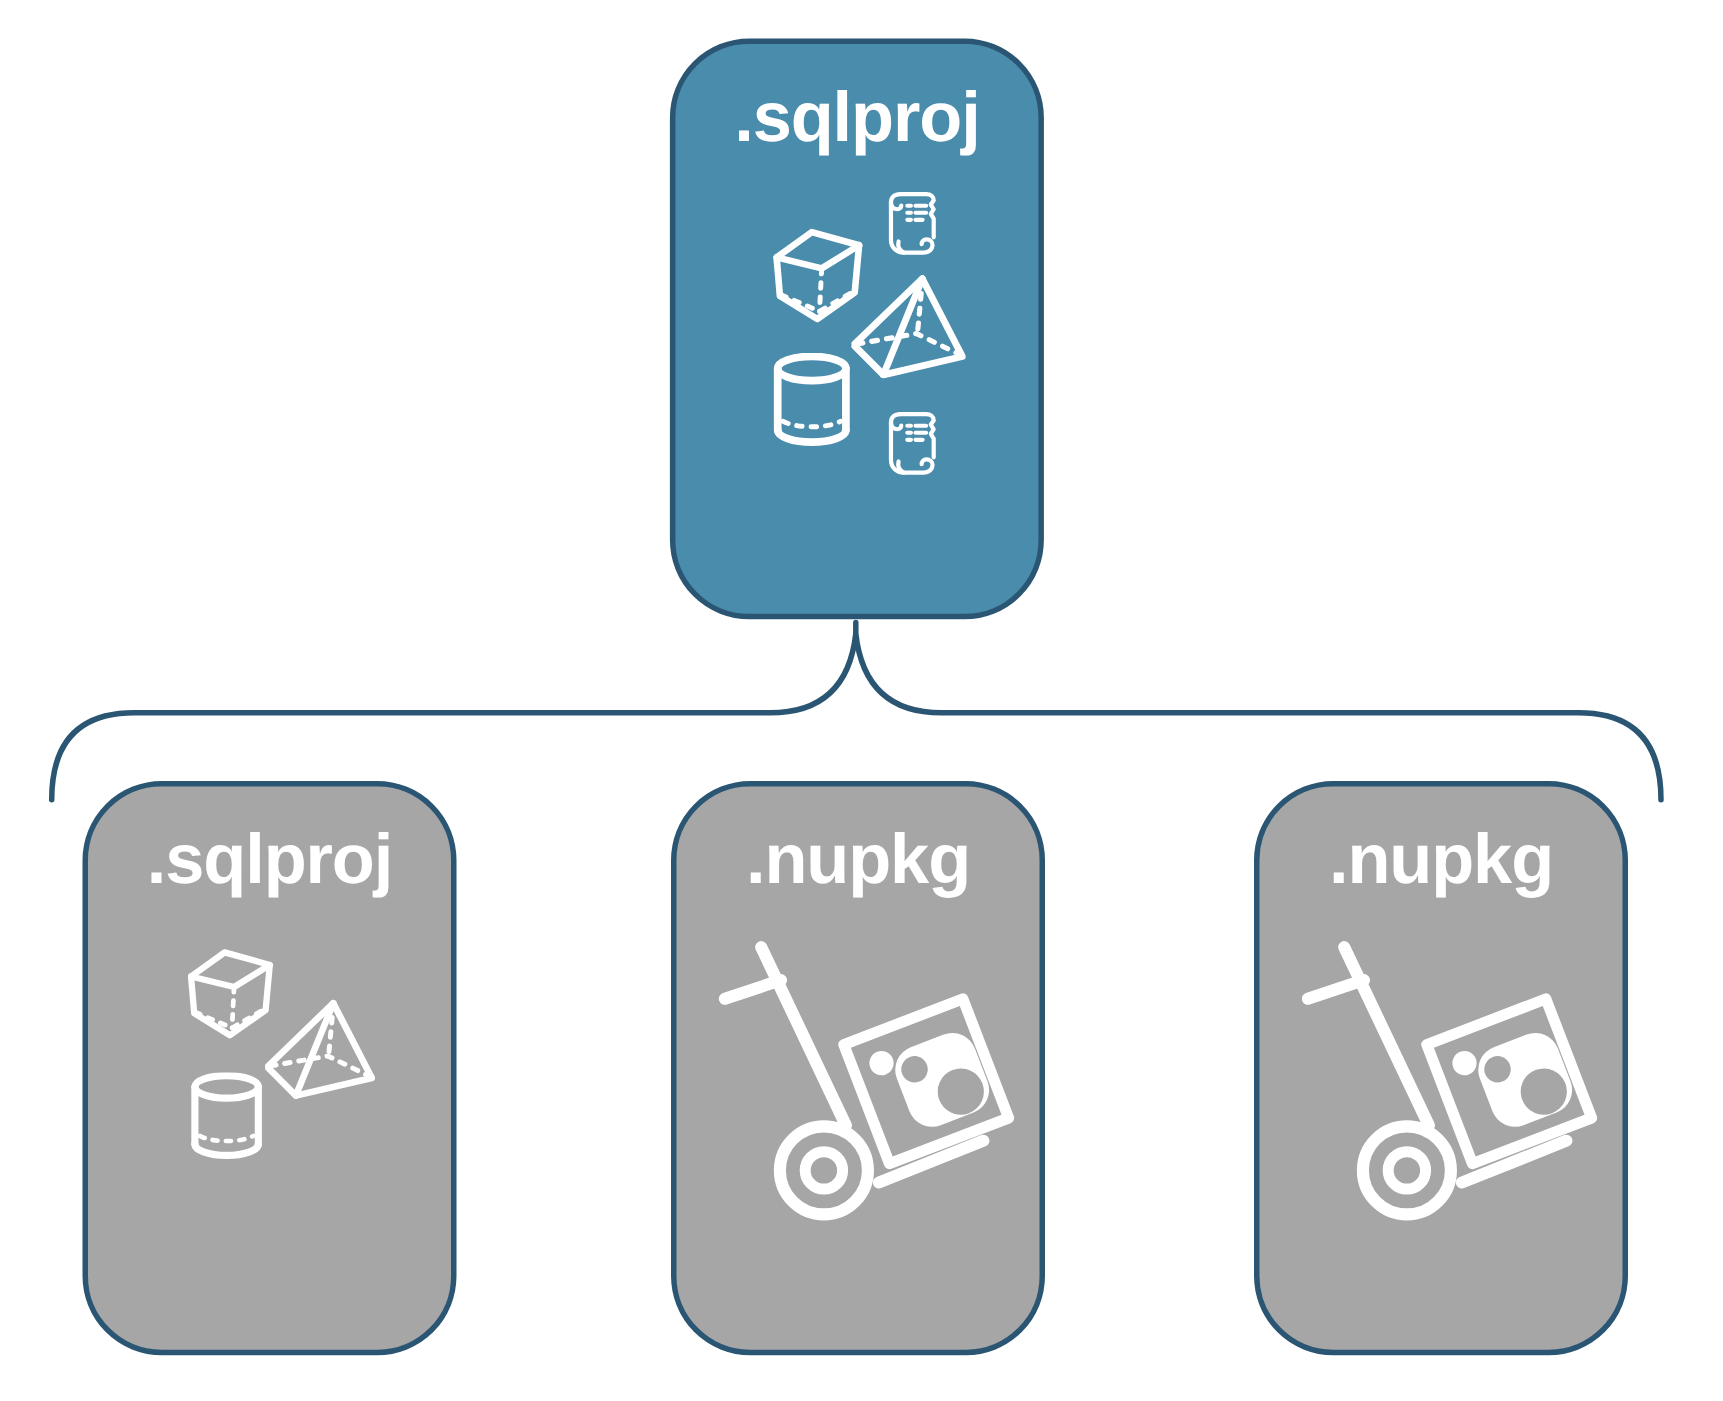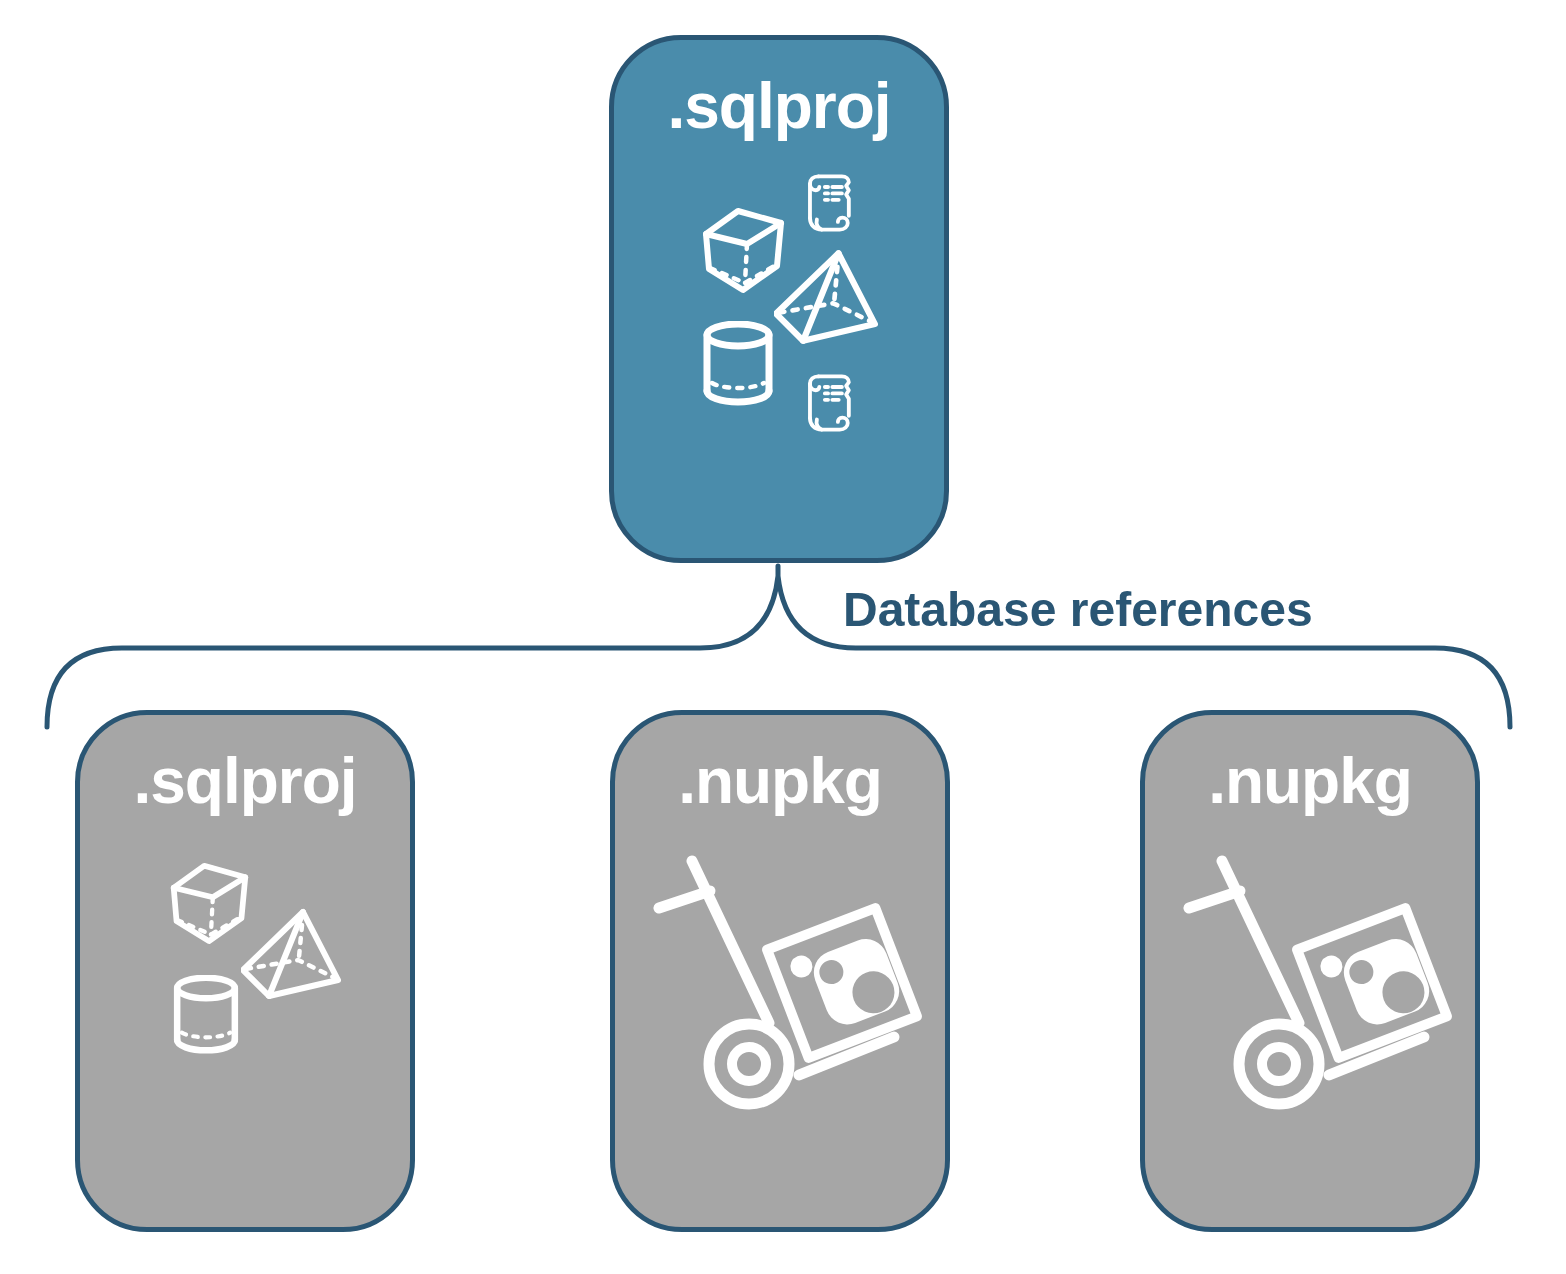--- a/index.html
+++ b/index.html
@@ -120,21 +120,20 @@
         </g>
       </svg>
     </div>
   </div>
 
   <svg class="brace-svg" viewBox="0 0 1566 1274">
     <path d="M778,566 L778,576 Q770,648 700,648 L122,648 Q47,648 47,727
              M778,566 L778,576 Q786,648 856,648 L1435,648 Q1510,648 1510,727" fill="none" stroke="#2a5674" stroke-width="5" stroke-linecap="round"></path>
   </svg>
 
-  <div class="brace-label">Database references</div>
 
   <div class="node gray" style="left:75px;top:710px;width:340px;height:522px;">
     <div class="node-title">.sqlproj</div>
 
     <div class="icon" style="left:86px;top:146px;width:86px;height:84px;">
       <svg viewBox="0 0 90 88">
         <g class="wf" stroke-width="6">
           <path d="M8,28 L40,5 L83,17 L79,60 L45,84 L11,63 Z"></path>
           <path d="M8,28 L49,38 L83,17"></path>
           <path d="M49,38 L47,77" stroke-dasharray="5,8" stroke-width="4.5"></path>

